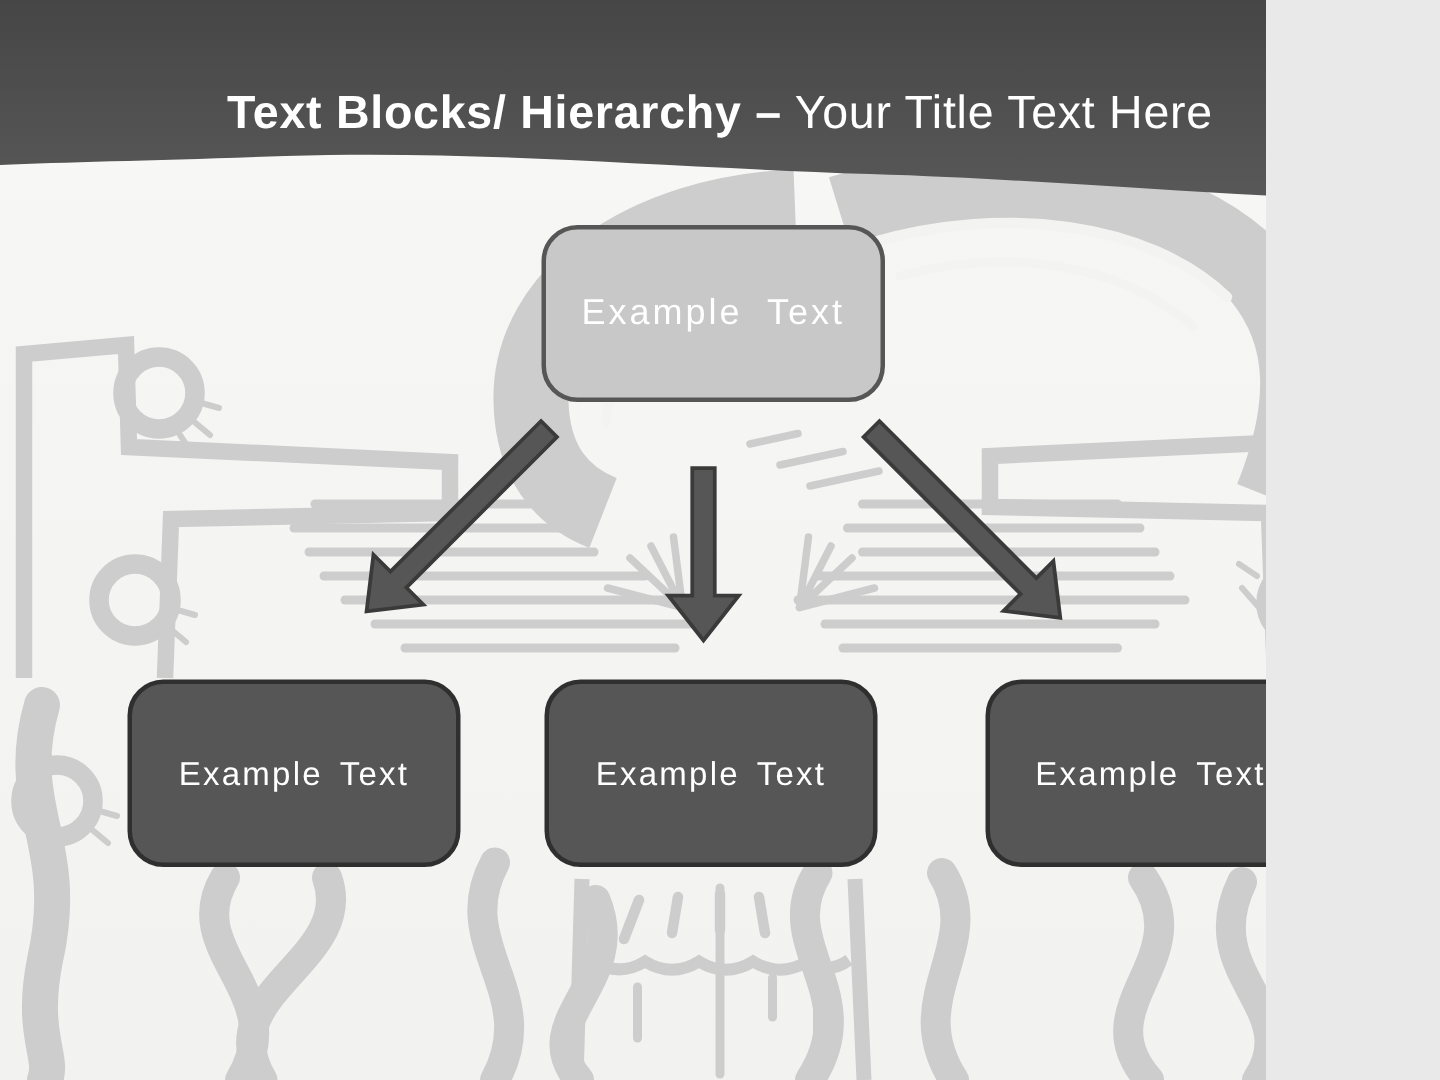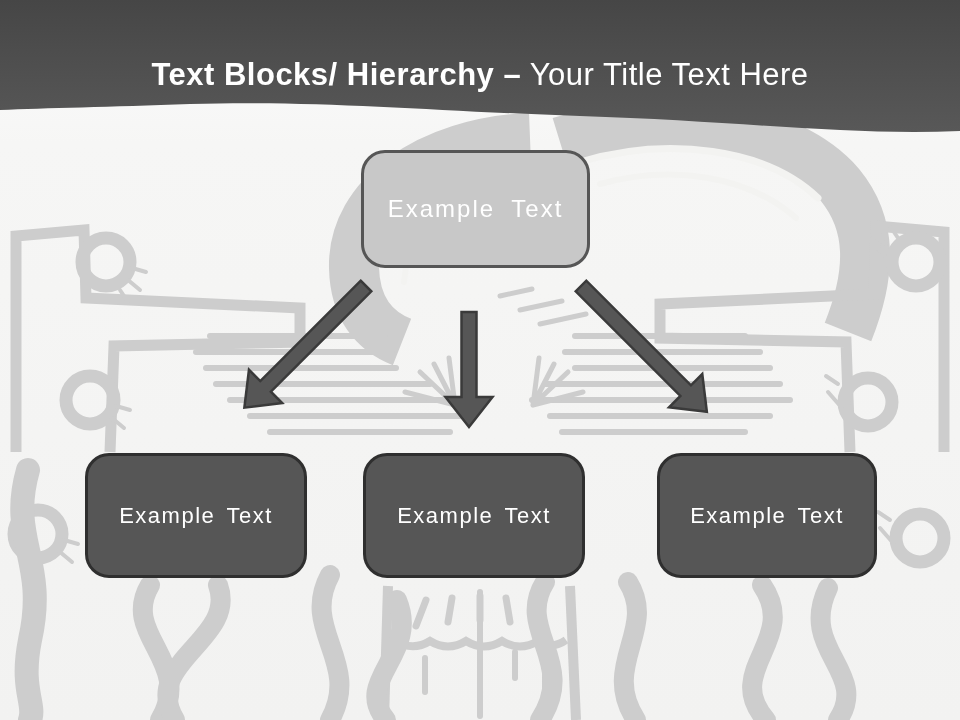--- a/index.html
+++ b/index.html
@@ -1,17 +1,17 @@
 <!DOCTYPE html>
 <html><head>
 <meta charset="utf-8">
 <style>
   html,body{margin:0;padding:0;background:#e9e9e9;}
   .slide{
-    position:relative;width:960px;height:720px;overflow:hidden;
+    position:relative;width:844px;height:720px;overflow:hidden;
     background:linear-gradient(180deg,#fdfdfd 0%,#f6f6f5 20%,#f2f2f1 100%);
     font-family:"Liberation Sans",sans-serif;
   }
   .slide svg{position:absolute;left:0;top:0;}
   
   .title{
     position:absolute;left:0;top:52px;width:960px;height:46px;
     line-height:46px;text-align:center;color:#ffffff;font-size:31px;
     letter-spacing:0.5px;white-space:pre;z-index:30;
   }

